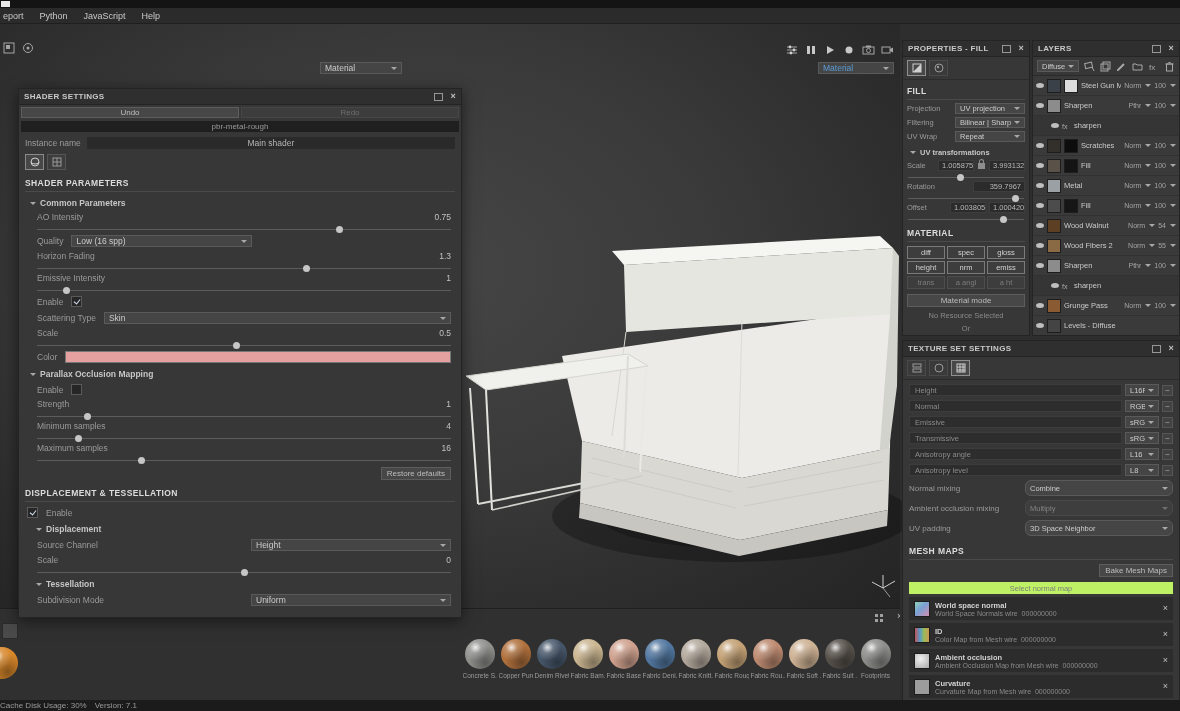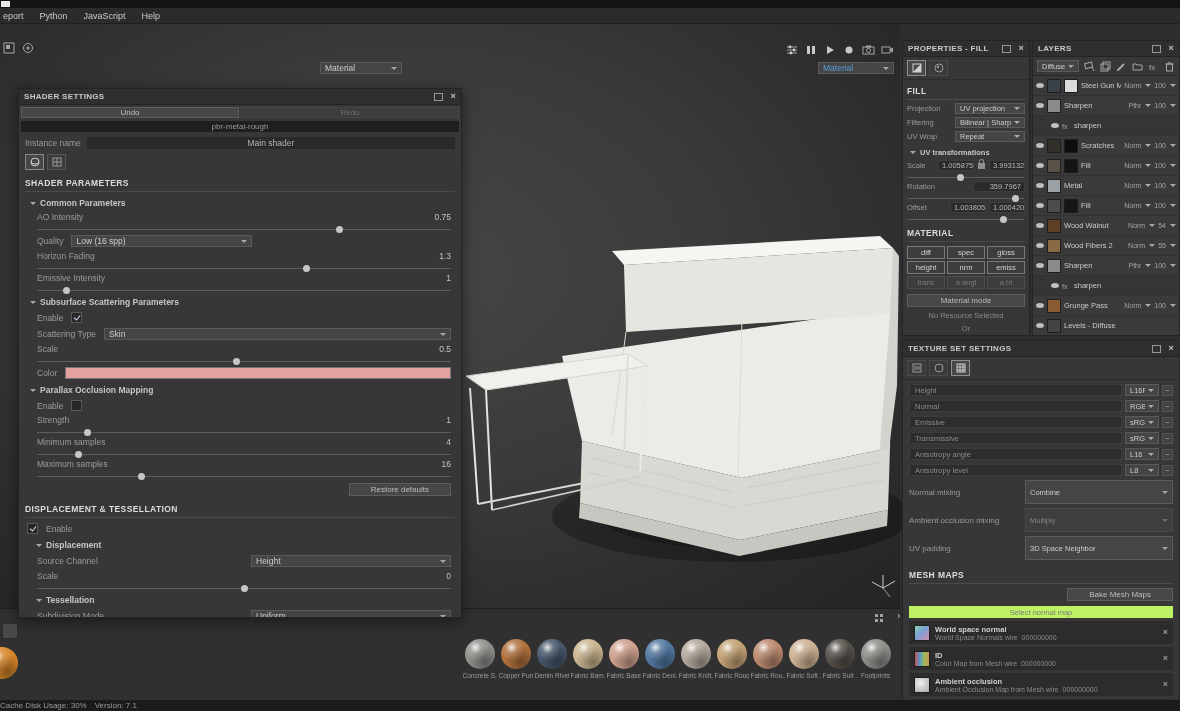--- a/index.html
+++ b/index.html
@@ -34,21 +34,21 @@
        border-bottom:1px solid #4a4a4a;padding:2px 0 3px 0;margin:6px 6px 4px 6px;}
   .sub{display:flex;align-items:center;gap:4px;font-size:8.5px;font-weight:bold;color:#c6c6c6;margin:6px 8px 2px 8px;}
   .prow{display:flex;justify-content:space-between;align-items:center;font-size:8.5px;color:#9a9a9a;margin:4px 10px 0 18px;}
   .prow .pv{color:#c2c2c2;}
   .slider{position:relative;height:1px;background:#5c5c5c;margin:7px 10px 3px 18px;}
   .knob{position:absolute;top:-3px;width:7px;height:7px;border-radius:50%;background:#c6c6c6;transform:translateX(-3px);}
   .check{width:9px;height:9px;background:#262626;border:1px solid #5a5a5a;position:relative;flex:none;}
   .check.on::after{content:"";position:absolute;left:2.5px;top:0.5px;width:3px;height:5px;
                    border-right:1.5px solid #d4e0f2;border-bottom:1.5px solid #d4e0f2;transform:rotate(38deg);}
   .btn{background:#474747;border:1px solid #5d5d5d;color:#bdbdbd;font-size:8px;height:13px;
-       display:inline-flex;align-items:center;justify-content:center;padding:0 21px;box-sizing:border-box;}
+       display:inline-flex;align-items:center;justify-content:center;padding:0 5px;box-sizing:border-box;}
   .field{background:#2b2b2b;border:1px solid #3d3d3d;height:11px;display:flex;align-items:center;
          padding:0 3px;font-size:7.5px;color:#b8b8b8;box-sizing:border-box;}
   
   #shader-panel{left:18px;top:88px;width:444px;height:530px;z-index:10;box-shadow:0 3px 14px rgba(0,0,0,.5);}
   .undo-row{display:flex;gap:2px;margin:2px 2px 0 2px;}
   .undo-row .btn{flex:1;height:11px;}
   .shadername{margin:3px 2px 0 2px;background:#1f1f1f;height:11px;display:flex;align-items:center;
               justify-content:center;font-size:8px;color:#9a9a9a;}
   .inst-row{display:flex;align-items:center;margin:5px 6px 0 6px;gap:6px;font-size:8.5px;color:#9a9a9a;}
   .inst-field{flex:1;background:#2a2a2a;height:12px;display:flex;align-items:center;justify-content:center;color:#b5b5b5;}
@@ -88,21 +88,21 @@
   
   #ts-panel{left:902px;top:340px;width:278px;height:364px;}
   .trow{display:flex;align-items:center;gap:3px;margin:4px 6px 0 6px;}
   .tname{flex:1;background:#2d2d2d;border:1px solid #3c3c3c;height:12px;display:flex;align-items:center;
          padding:0 5px;font-size:7.5px;color:#8b8b8b;box-sizing:border-box;}
   .tfmt{width:34px;height:12px;font-size:7.5px;flex:none;}
   .sqbtn{width:11px;height:11px;background:#424242;border:1px solid #555;color:#aaa;display:flex;
          align-items:center;justify-content:center;font-size:8px;flex:none;box-sizing:border-box;}
   .mixrow{display:flex;align-items:center;margin:4px 6px 0 6px;font-size:8px;color:#9a9a9a;gap:4px;}
   .mixrow .lbl{flex:1;}
-  .mixrow .dd{width:148px;height:24px;font-size:7.5px;flex:none;}
+  .mixrow .dd{width:148px;height:16px;font-size:7.5px;flex:none;border-radius:6px;}
   .selectbar{margin:5px 6px 0 6px;background:#bef264;height:12px;display:flex;align-items:center;
              justify-content:center;font-size:7.5px;color:#7d7d7d;}
   .mcard{display:flex;align-items:center;gap:5px;background:#2c2c2c;margin:3px 6px 0 6px;padding:2px 5px;height:19px;}
   .mthumb{width:16px;height:16px;flex:none;border:1px solid #1d1d1d;box-sizing:border-box;}
   .thumb-wsn{background:linear-gradient(135deg,#8fd3b6,#7aa0d4 45%,#d48fb0);}
   .thumb-id{background:linear-gradient(90deg,#c45555,#5599cc 35%,#99bb55 65%,#cc9955);}
   .thumb-ao{background:radial-gradient(circle at 40% 35%,#f0f0f0,#a8a8a8);}
   .thumb-curv{background:#9c9c9c;}
   .thumb-pos{background:linear-gradient(135deg,#e0a060,#74c084 50%,#6784c4);}
   .mtxt{flex:1;overflow:hidden;}
@@ -313,24 +313,20 @@
         <span class="knob" style="left:65%;"></span>
       </div>
     <div class="prow">
       <span>Emissive Intensity</span>
       <span class="pv">1</span>
     </div>
     <div class="slider">
         <span class="knob" style="left:7%;"></span>
       </div>
 
-    <div class="sub">
-      <span class="caret"></span>
-      <span>Subsurface Scattering Parameters</span>
-    </div>
     <div class="qrow">
       <span>Enable</span>
       <span class="check on"></span>
     </div>
     <div class="qrow">
       <span>Scattering Type</span>
       <div class="dd" style="flex:1;">
         <span class="grow">Skin</span>
         <span class="caret"></span>
       </div>

